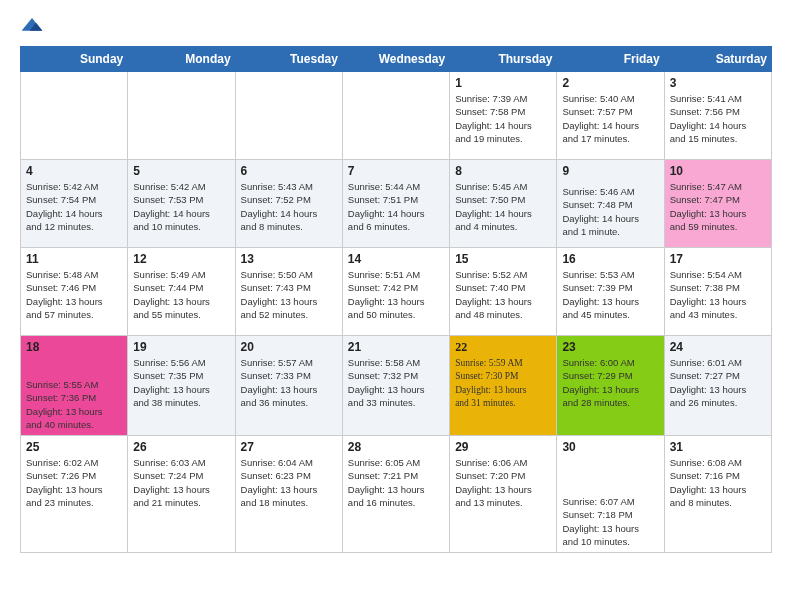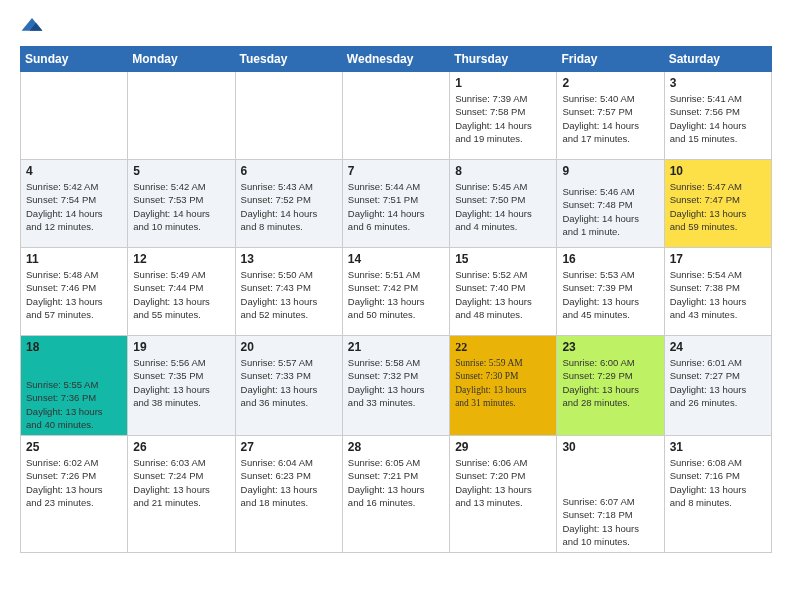--- a/index.html
+++ b/index.html
@@ -41,21 +41,21 @@
       width: 100%;
       border-collapse: collapse;
       table-layout: fixed;
     }
     thead th {
       background-color: #2e6db4;
       color: #fff;
       font-size: 12px;
       font-weight: bold;
       padding: 5px 4px;
-      text-align: left;
+      text-align: right;
       border: 1px solid #2e6db4;
     }
     tbody td {
       vertical-align: top;
       border: 1px solid #ccc;
       padding: 4px 5px;
       font-size: 10px;
       color: #333;
       min-height: 80px;
       height: 88px;
@@ -174,21 +174,21 @@
 Daylight: 14 hours
 and 4 minutes.</div>
         </td>
         <td style="background: rgb(240, 244, 248);">
           <div class="day-number">9</div>
           <div class="cell-text" style="white-space: pre-line; margin-top: 7px;">Sunrise: 5:46 AM
 Sunset: 7:48 PM
 Daylight: 14 hours
 and 1 minute.</div>
         </td>
-        <td style="background: #fde047;">
+        <td style="background: #f9a8d4;">
           <div class="day-number">10</div>
           <div class="cell-text" style="white-space: pre-line;">Sunrise: 5:47 AM
 Sunset: 7:47 PM
 Daylight: 13 hours
 and 59 minutes.</div>
         </td>
       </tr>
       <tr>
         <td>
           <div class="day-number">11</div>
@@ -234,21 +234,21 @@
         </td>
         <td>
           <div class="day-number">17</div>
           <div class="cell-text" style="white-space: pre-line;">Sunrise: 5:54 AM
 Sunset: 7:38 PM
 Daylight: 13 hours
 and 43 minutes.</div>
         </td>
       </tr>
       <tr>
-        <td style="background: #14b8a6;">
+        <td style="background: #ec4899;">
           <div class="day-number">18</div>
           <div class="cell-text" style="white-space: pre-line; margin-top: 24px;">Sunrise: 5:55 AM
 Sunset: 7:36 PM
 Daylight: 13 hours
 and 40 minutes.</div>
         </td>
         <td style="background: rgb(240, 244, 248);">
           <div class="day-number">19</div>
           <div class="cell-text" style="white-space: pre-line;">Sunrise: 5:56 AM
 Sunset: 7:35 PM
@@ -269,21 +269,21 @@
 Daylight: 13 hours
 and 33 minutes.</div>
         </td>
         <td style="background: #eab308; font-family: Liberation Serif, serif;">
           <div class="day-number">22</div>
           <div class="cell-text" style="white-space: pre-line;">Sunrise: 5:59 AM
 Sunset: 7:30 PM
 Daylight: 13 hours
 and 31 minutes.</div>
         </td>
-        <td style="background: #bef264; margin-left: 18px;">
+        <td style="background: #84cc16; margin-left: 18px;">
           <div class="day-number">23</div>
           <div class="cell-text" style="white-space: pre-line;">Sunrise: 6:00 AM
 Sunset: 7:29 PM
 Daylight: 13 hours
 and 28 minutes.</div>
         </td>
         <td style="background: rgb(240, 244, 248);">
           <div class="day-number">24</div>
           <div class="cell-text" style="white-space: pre-line;">Sunrise: 6:01 AM
 Sunset: 7:27 PM

